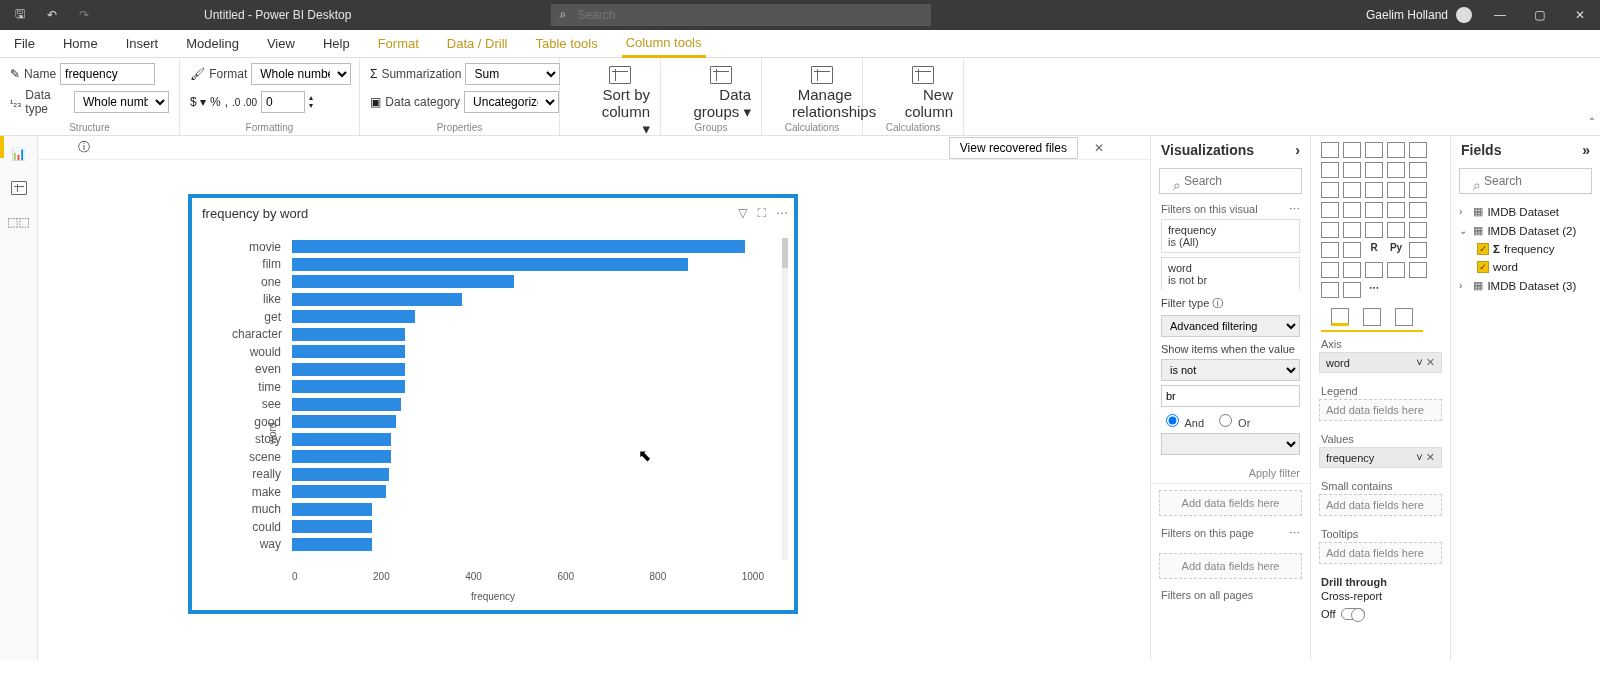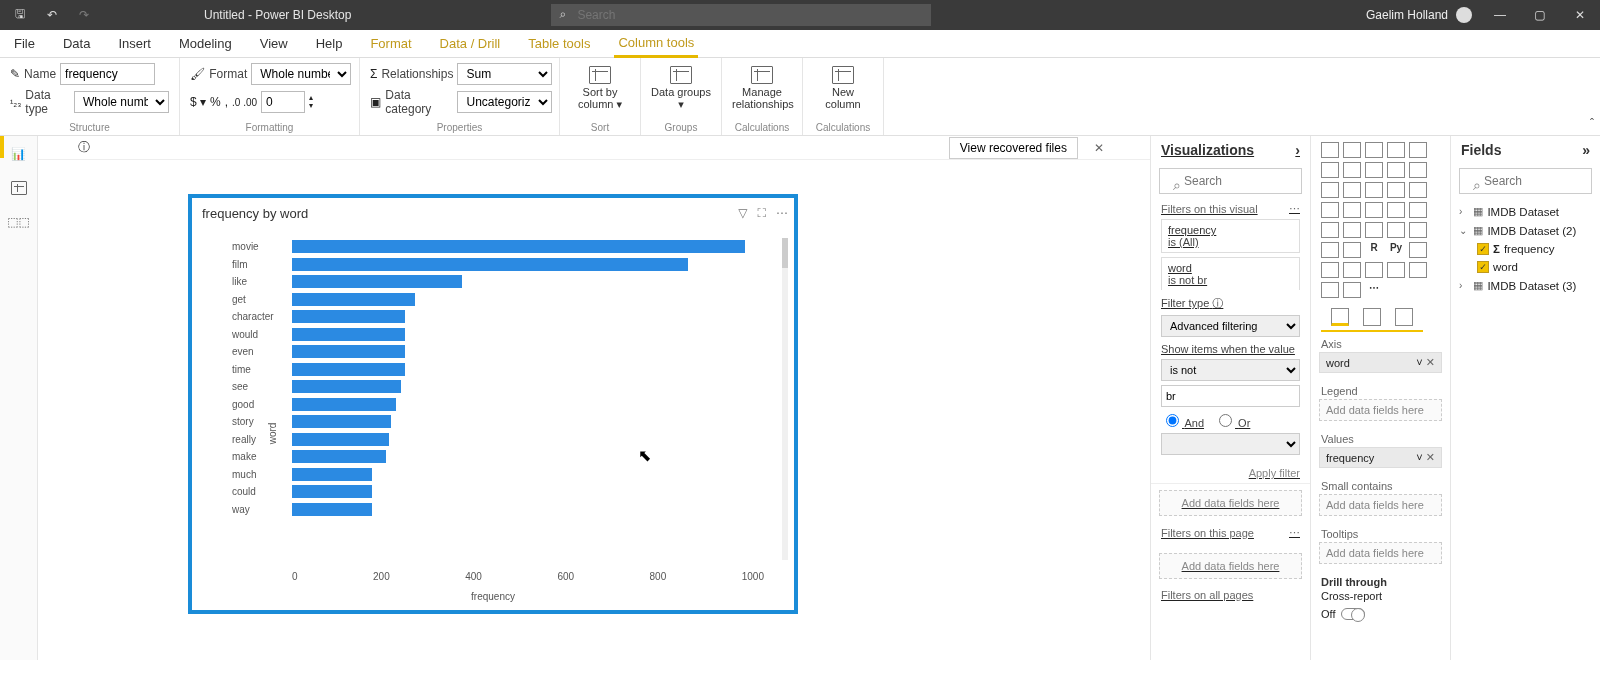--- a/index.html
+++ b/index.html
@@ -25,21 +25,21 @@
   .menu-tabs .tab.sub-active { color:#c09a1c; }
 
   
   .ribbon { height:78px; border-bottom:1px solid #e0e0e0; display:flex; align-items:stretch; position:relative;}
   .ribbon .group { border-right:1px solid #e5e5e5; padding:4px 10px 0; display:flex; flex-direction:column; justify-content:space-between;}
   .ribbon .group-body { display:flex; gap:8px; flex-wrap:wrap; align-content:flex-start;}
   .ribbon .group-caption { text-align:center; font-size:10px; color:#888; margin-bottom:2px;}
   .ribbon .row { display:flex; align-items:center; gap:4px; height:24px; }
   .ribbon .lbl { font-size:12px; color:#444; }
   .ribbon input[type=text], .ribbon select { height:22px; border:1px solid #bbb; font-size:12px; padding:0 4px; background:#fff; }
-  .ribbon .big-btn { width:60px; text-align:center; font-size:11px; color:#333; cursor:pointer; padding-top:4px;}
+  .ribbon .big-btn { width:60px; text-align:right; font-size:15px; color:#333; cursor:pointer; padding-top:4px;margin-left:20px;}
   .ribbon .big-btn .big-icon { display:block; margin:0 auto 2px; width:22px; height:18px; }
   .ribbon .collapse { position:absolute; right:6px; bottom:4px; cursor:pointer; color:#555; }
 
   .icon-box { display:inline-block; width:16px; height:14px; border:1.5px solid #666; border-radius:1px; position:relative; }
   .icon-box::before { content:""; position:absolute; left:2px; right:2px; top:4px; border-top:1.5px solid #666; }
   .icon-box::after { content:""; position:absolute; top:2px; bottom:2px; left:5px; border-left:1.5px solid #666; }
 
   
   .info-bar { height:24px; display:flex; align-items:center; padding:0 40px; font-size:12px; color:#333; border-bottom:1px solid #eee; }
   .info-bar .spacer { flex:1;}
@@ -52,33 +52,33 @@
   .left-rail { width:38px; background:#fafafa; border-right:1px solid #e5e5e5; display:flex; flex-direction:column; align-items:center; padding-top:6px; gap:10px;}
   .left-rail .rail-btn { width:24px; height:24px; display:flex; align-items:center; justify-content:center; cursor:pointer; color:#555;}
   .canvas { flex:1; position:relative; background:#fff; }
 
   
   .visual { position:absolute; left:150px; top:58px; width:610px; height:420px; border:4px solid #1a8cd8; background:#fff; }
   .visual .vtitle { font-size:13px; padding:8px 10px 0; color:#333; }
   .visual .vtoolbar { position:absolute; right:6px; top:8px; display:flex; gap:10px; color:#777; }
   .chart-area { position:absolute; left:100px; top:40px; right:30px; bottom:50px; }
   .chart-row { display:flex; align-items:center; height:17.5px; }
-  .chart-row .ylabel { width:55px; font-size:10px; color:#555; padding-right:6px; position:absolute; transform:translateX(-60px);}
+  .chart-row .ylabel { width:55px; text-align:right; font-size:12px; color:#555; padding-right:6px; position:absolute; transform:translateX(-60px);}
   .chart-row .bar { height:13px; background:#2b8ae2; }
   .axis-label-y { position:absolute; left:70px; top:230px; transform:rotate(-90deg); font-size:10px; color:#555;}
   .xaxis { position:absolute; left:100px; bottom:28px; right:30px; display:flex; justify-content:space-between; font-size:10px; color:#555;}
   .axis-label-x { position:absolute; left:0; right:0; bottom:8px; text-align:center; font-size:10px; color:#555; }
   .vscroll { position:absolute; right:6px; top:40px; bottom:50px; width:6px; background:#f0f0f0; }
   .vscroll .thumb { width:6px; height:30px; background:#ccc; }
 
   
   .panel { border-left:1px solid #e5e5e5; display:flex; flex-direction:column; background:#fff;}
   .panel-header { display:flex; align-items:center; padding:6px 10px; font-size:14px; color:#333; font-weight:600;}
   .panel-header .spacer { flex:1; }
-  .viz { width:160px;text-decoration:underline; }
+  .viz { width:160px; }
   .viz .search, .fields .search { margin:4px 8px; }
   .viz .search input, .fields .search input { width:100%; height:26px; border:1px solid #ccc; padding:0 6px 0 24px; font-size:12px;}
   .search-rel { position:relative; }
   .search-rel::before { content:"⌕"; position:absolute; left:14px; top:9px; color:#888; font-size:14px; }
 
   .filter-block { padding:4px 10px 8px; font-size:11px; color:#444;}
   .filter-title { display:flex; justify-content:space-between; align-items:center; color:#666;}
   .filter-card { border:1px solid #ddd; padding:4px 6px; margin-top:4px; font-size:11px; }
   .filter-card .strong { color:#333; }
   .viz select, .viz input[type=text].small { width:100%; height:22px; border:1px solid #ccc; font-size:11px; margin-top:4px; padding:0 4px;}
@@ -131,21 +131,21 @@
     <span>Gaelim Holland</span>
     <span class="avatar"></span>
   </div>
   <span class="win-btn">—</span>
   <span class="win-btn">▢</span>
   <span class="win-btn">✕</span>
 </div>
 
 <div class="menu-tabs">
   <span class="tab">File</span>
-  <span class="tab">Data</span>
+  <span class="tab">Home</span>
   <span class="tab">Insert</span>
   <span class="tab">Modeling</span>
   <span class="tab">View</span>
   <span class="tab">Help</span>
   <span class="tab sub-active">Format</span>
   <span class="tab sub-active">Data / Drill</span>
   <span class="tab sub-active">Table tools</span>
   <span class="tab active">Column tools</span>
 </div>
 
@@ -182,21 +182,21 @@
           <span style="font-size:8px; line-height:8px;">▴<br>▾</span>
       </div>
     </div>
     <div class="group-caption">Formatting</div>
   </div>
 
   <div class="group" style="width:200px">
     <div class="group-body" style="flex-direction:column; gap:4px;">
       <div class="row">
           <span>Σ</span>
-          <span class="lbl">Relationships</span>
+          <span class="lbl">Summarization</span>
         <select style="width:95px"><option>Sum</option></select>
         </div>
       <div class="row">
           <span>▣</span>
           <span class="lbl">Data category</span>
         <select style="width:95px"><option>Uncategorized</option></select>
         </div>
     </div>
     <div class="group-caption">Properties</div>
   </div>
@@ -250,20 +250,24 @@
       <div class="chart-area" id="chart-area">
           <div class="chart-row">
             <span class="ylabel">movie</span>
             <div class="bar" style="width: 96%;"></div>
           </div>
           <div class="chart-row">
             <span class="ylabel">film</span>
             <div class="bar" style="width: 84%;"></div>
           </div>
           <div class="chart-row">
+            <span class="ylabel">one</span>
+            <div class="bar" style="width: 47%;"></div>
+          </div>
+          <div class="chart-row">
             <span class="ylabel">like</span>
             <div class="bar" style="width: 36%;"></div>
           </div>
           <div class="chart-row">
             <span class="ylabel">get</span>
             <div class="bar" style="width: 26%;"></div>
           </div>
           <div class="chart-row">
             <span class="ylabel">character</span>
             <div class="bar" style="width: 24%;"></div>
@@ -283,20 +287,24 @@
           <div class="chart-row">
             <span class="ylabel">see</span>
             <div class="bar" style="width: 23%;"></div>
           </div>
           <div class="chart-row">
             <span class="ylabel">good</span>
             <div class="bar" style="width: 22%;"></div>
           </div>
           <div class="chart-row">
             <span class="ylabel">story</span>
+            <div class="bar" style="width: 21%;"></div>
+          </div>
+          <div class="chart-row">
+            <span class="ylabel">scene</span>
             <div class="bar" style="width: 21%;"></div>
           </div>
           <div class="chart-row">
             <span class="ylabel">really</span>
             <div class="bar" style="width: 20.5%;"></div>
           </div>
           <div class="chart-row">
             <span class="ylabel">make</span>
             <div class="bar" style="width: 20%;"></div>
           </div>

